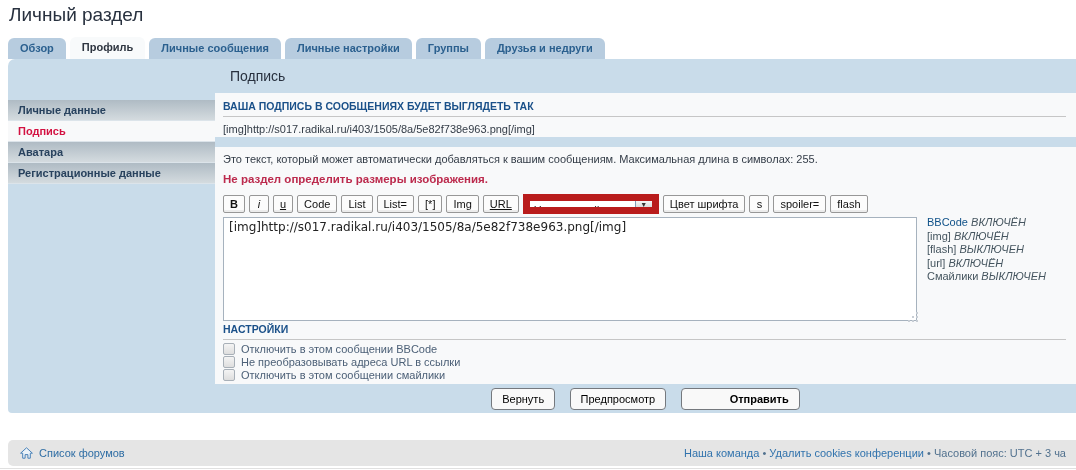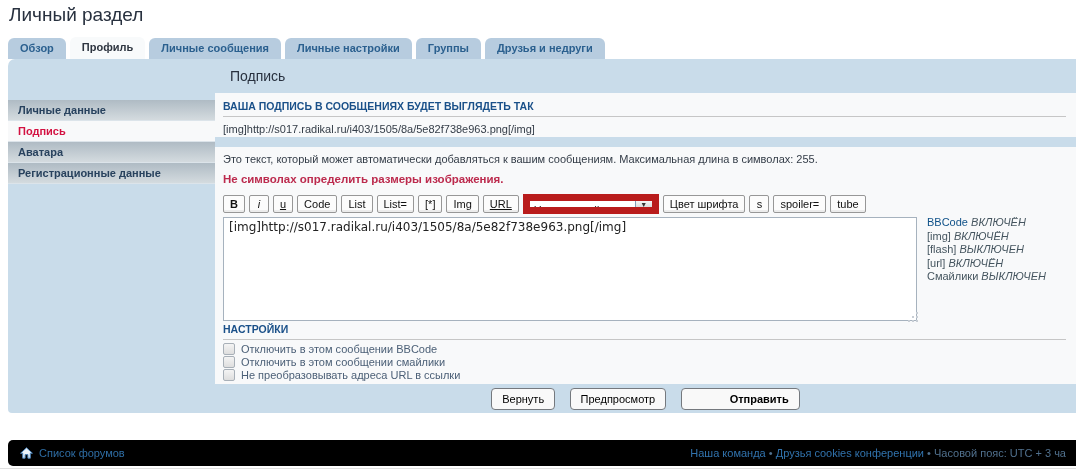--- a/index.html
+++ b/index.html
@@ -67,21 +67,21 @@
   .cb-box { width:12px; height:12px; background:linear-gradient(#F4F4F4,#DEDEDE); border:1px solid #A8B0B8;
     border-radius:2px; margin-right:6px; flex:0 0 auto; cursor:pointer; }
   .cb-label { font-size:11px; color:#4C6077; white-space:nowrap; }
 
   .actions { position:absolute; left:0; right:0; top:329px; text-align:center; }
   .act-btn { display:inline-block; font-size:11px; color:#000; background:#F9F9F9; border:1px solid #75797E;
     border-radius:4px; padding:4px 10px; margin:0 5px; cursor:pointer; font-family:inherit; }
   .act-btn.primary { font-weight:bold;padding-left:48px; }
 
   
-  .footer { position:absolute; left:8px; right:0; top:440px; height:26px; background:#000000; border-radius:5px 0 0 5px;
+  .footer { position:absolute; left:8px; right:0; top:440px; height:26px; background:#e5e5e5; border-radius:5px 0 0 5px;
     display:flex; align-items:center; justify-content:space-between; padding:0 10px 0 12px; overflow:hidden; }
   .footer-left { display:flex; align-items:center; gap:6px; font-size:11px; color:#2E6DA4; cursor:pointer; white-space:nowrap; }
   .footer-right { font-size:11px; color:#51718E; white-space:nowrap; }
   .footer-right .flink { color:#3173AD; cursor:pointer; }
   .bottom-line { position:absolute; left:0; right:0; top:468px; border-top:1px solid #E0E0E0; }
 </style>
 </head>
 <body>
 
 <div class="stage">
@@ -114,40 +114,40 @@
         <div class="sec-header">ВАША ПОДПИСЬ В СООБЩЕНИЯХ БУДЕТ ВЫГЛЯДЕТЬ ТАК</div>
         <hr class="sec-rule">
         <div class="preview-value">[img]http://s017.radikal.ru/i403/1505/8a/5e82f738e963.png[/img]</div>
       </div>
 
       <div class="gap-strip"></div>
 
       <div class="panel2">
 
         <div class="desc">Это текст, который может автоматически добавляться к вашим сообщениям. Максимальная длина в символах: 255.</div>
-        <div class="error-msg">Не символах определить размеры изображения.</div>
+        <div class="error-msg">Не раздел определить размеры изображения.</div>
 
         <div class="toolbar">
           <div class="tb-btn b">B</div>
           <div class="tb-btn i">i</div>
           <div class="tb-btn u">u</div>
           <div class="tb-btn">Code</div>
           <div class="tb-btn">List</div>
           <div class="tb-btn">List=</div>
           <div class="tb-btn">[*]</div>
           <div class="tb-btn">Img</div>
           <div class="tb-btn u">URL</div>
           <div class="fake-select">
             <span class="sel-label">Нормальный</span>
             <span class="sel-arrow">▼</span>
           </div>
           <div class="tb-btn">Цвет шрифта</div>
           <div class="tb-btn">s</div>
           <div class="tb-btn">spoiler=</div>
-          <div class="tb-btn">tube</div>
+          <div class="tb-btn">flash</div>
         </div>
 
         <div class="textarea-wrap">
           <textarea spellcheck="false" style="">[img]http://s017.radikal.ru/i403/1505/8a/5e82f738e963.png[/img]</textarea>
           <span class="grip"></span>
         </div>
 
         <div class="statuses">
           <div><span class="lbl-link">BBCode</span> <em>ВКЛЮЧЁН</em></div>
           <div><span>[img]</span> <em>ВКЛЮЧЁН</em></div>
@@ -161,25 +161,25 @@
           <hr class="sec-rule">
         </div>
 
         <div class="checkboxes">
           <div class="cb-row">
             <span class="cb-box"></span>
             <span class="cb-label">Отключить в этом сообщении BBCode</span>
           </div>
           <div class="cb-row">
             <span class="cb-box"></span>
-            <span class="cb-label">Отключить в этом сообщении смайлики</span>
+            <span class="cb-label">Не преобразовывать адреса URL в ссылки</span>
           </div>
           <div class="cb-row">
             <span class="cb-box"></span>
-            <span class="cb-label">Не преобразовывать адреса URL в ссылки</span>
+            <span class="cb-label">Отключить в этом сообщении смайлики</span>
           </div>
         </div>
 
       </div>
 
       <div class="actions">
         <button class="act-btn">Вернуть</button>
         <button class="act-btn">Предпросмотр</button>
         <button class="act-btn primary">Отправить</button>
       </div>
@@ -190,21 +190,21 @@
   <div class="footer">
     <div class="footer-left">
       <svg width="13" height="12" viewBox="0 0 13 12">
         <path d="M6.5 0.8 L12.4 6.2 L10.3 6.2 L10.3 11.2 L7.9 11.2 L7.9 7.6 L5.1 7.6 L5.1 11.2 L2.7 11.2 L2.7 6.2 L0.6 6.2 Z" fill="#EAF2F9" stroke="#4A82B8" stroke-width="1"></path>
       </svg>
       <span>Список форумов</span>
     </div>
     <div class="footer-right">
       <span class="flink">Наша команда</span>
       <span>•</span>
-      <span class="flink">Друзья cookies конференции</span>
+      <span class="flink">Удалить cookies конференции</span>
       <span>•</span>
       <span>Часовой пояс: UTC + 3 ча</span>
     </div>
   </div>
 
   <div class="bottom-line"></div>
 
 </div>
 
 </body></html>

